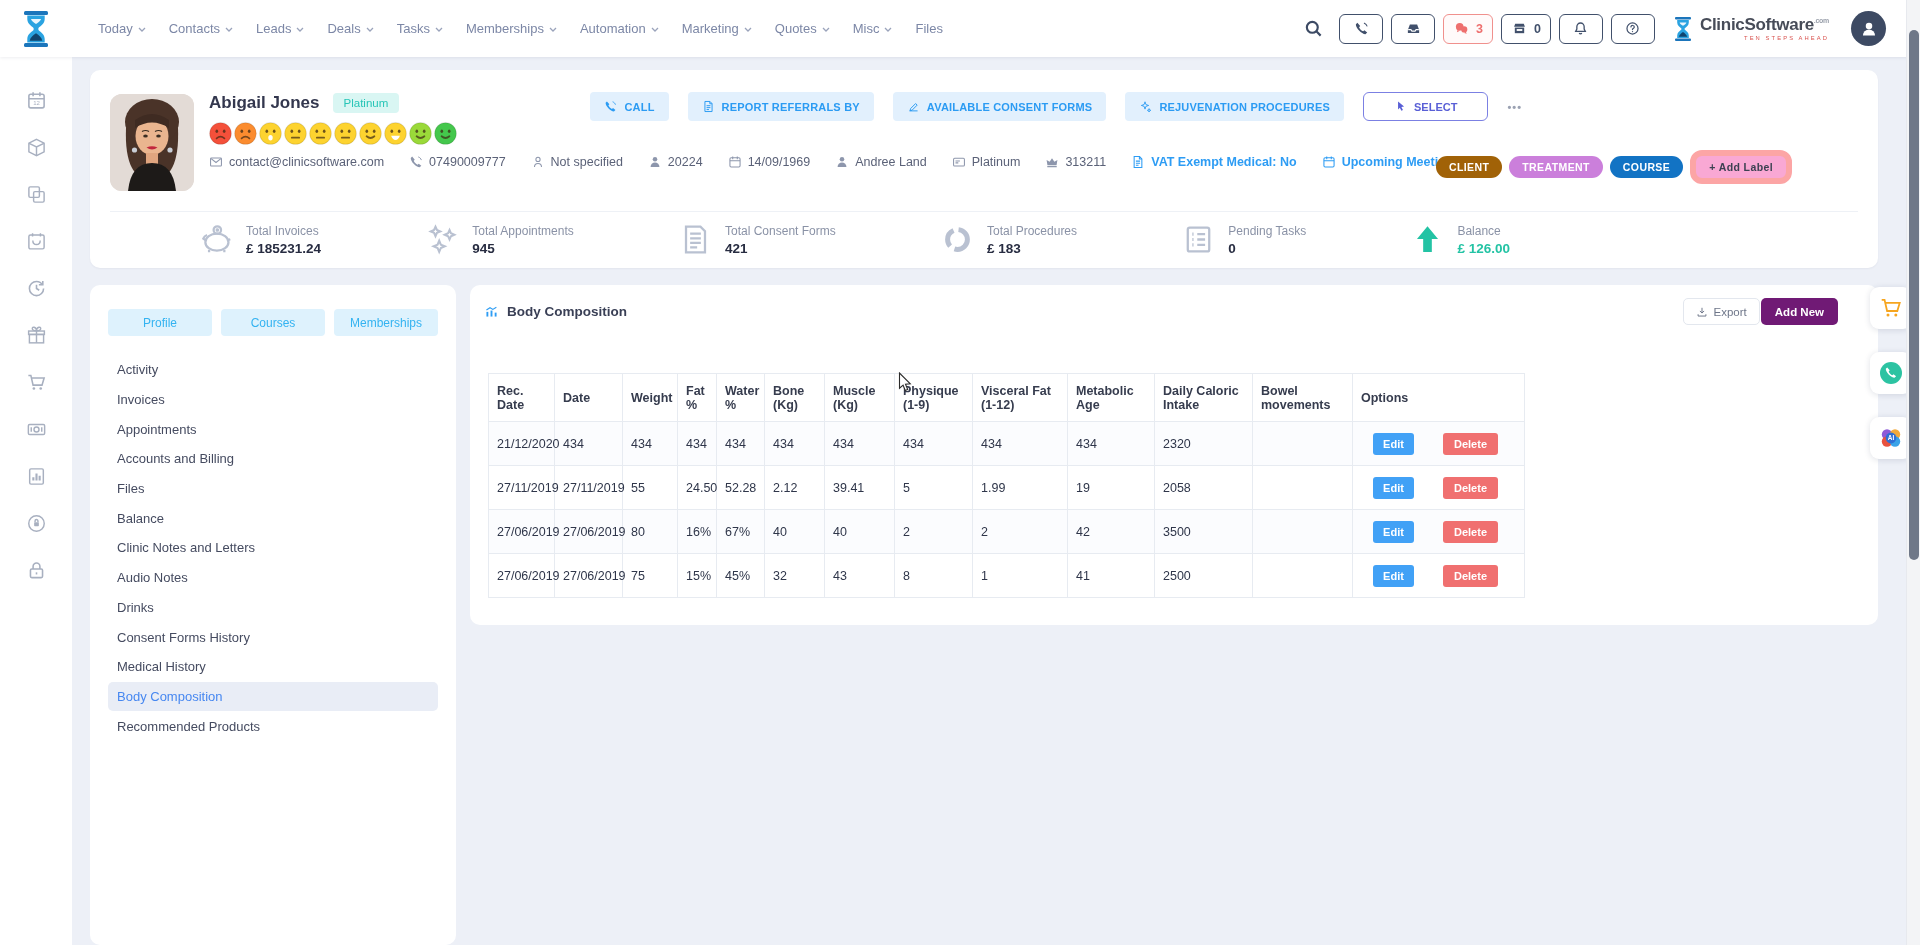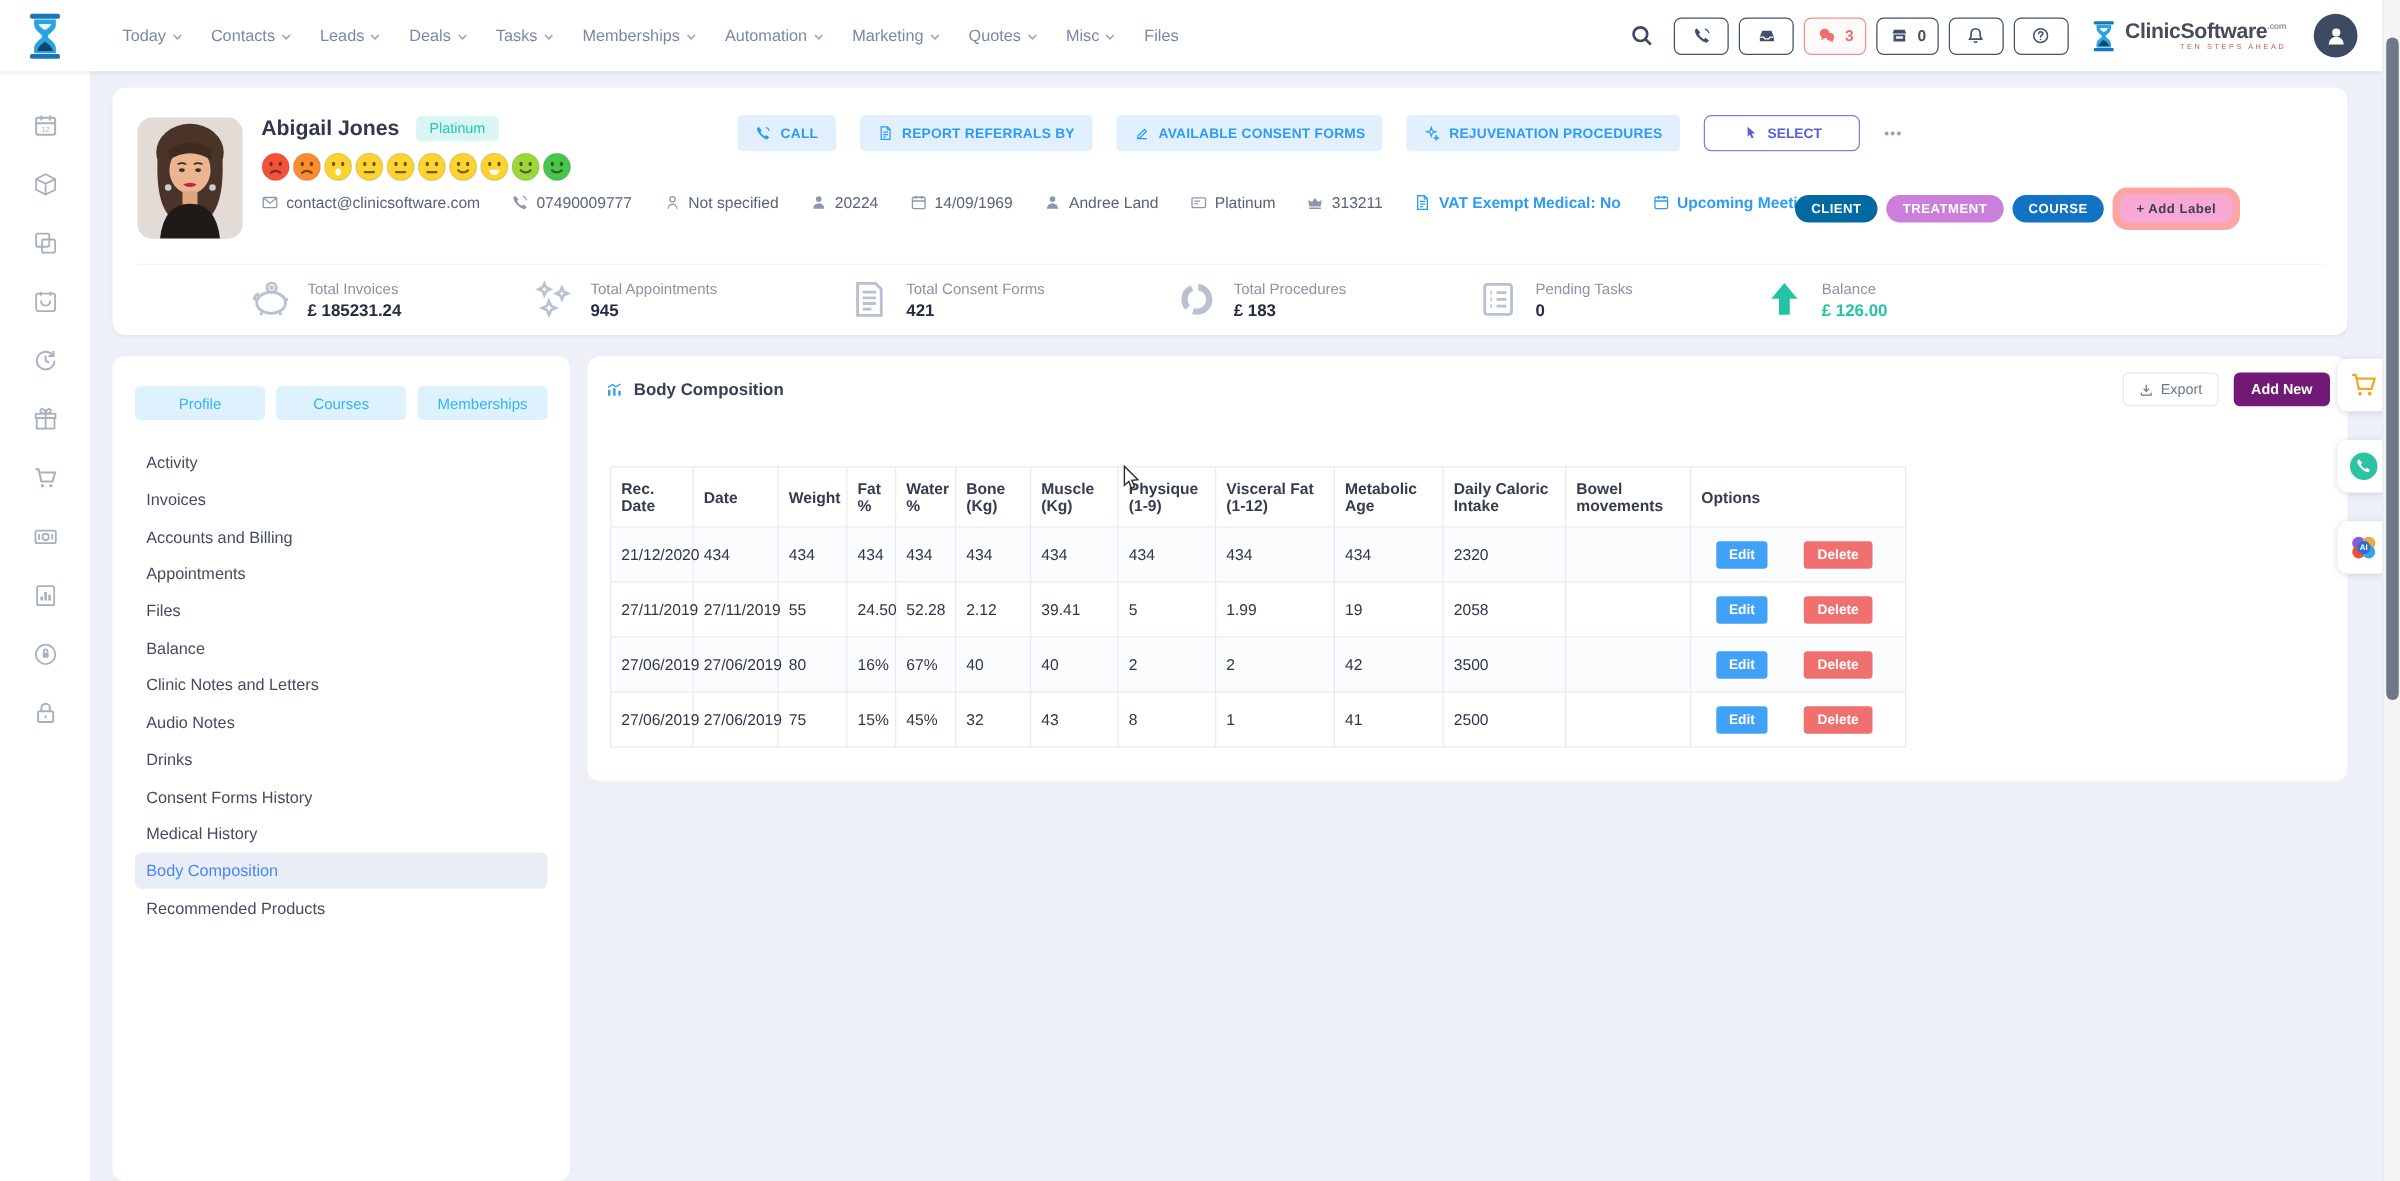--- a/index.html
+++ b/index.html
@@ -66,21 +66,21 @@
   .tab{flex:1;height:27px;background:#def2fd;color:#34b3f1;font-size:12px;border:none;border-radius:4px;cursor:pointer;font-family:inherit}
   .menu{list-style:none;margin-top:19px}
   .menu li{height:29.7px;display:flex;align-items:center;padding:0 9px;font-size:13px;color:#454b60;border-radius:5px;cursor:pointer}
   .menu li.active{background:#e9edf6;color:#4687f1}
 
   
   .right-card{position:absolute;left:470px;top:285px;width:1408px;height:340px;background:#fff;border-radius:10px;padding:13px 14px}
   .panel-head{display:flex;align-items:center}
   .panel-title{display:flex;align-items:center;gap:8px;font-size:13.5px;font-weight:bold;color:#393f55}
   .panel-title .t-ic{width:15px;height:15px}
-  .panel-actions{margin-left:auto;display:flex;gap:12px;align-items:flex-start;}
+  .panel-actions{margin-left:auto;display:flex;gap:1px;align-items:flex-start;margin-right:26px}
   .export-btn{height:27px;background:#fff;border:1px solid #e3e7ee;border-radius:5px;color:#6e7689;font-size:11.5px;display:flex;align-items:center;gap:6px;padding:0 12px;cursor:pointer;font-family:inherit}
   .export-btn .e-ic{width:12px;height:12px}
   .addnew-btn{height:27px;background:#701a75;color:#fff;border:none;border-radius:5px;font-size:11.5px;font-weight:bold;padding:0 14px;cursor:pointer;font-family:inherit}
   .bc-table{position:absolute;left:18px;top:88px;border-collapse:collapse;table-layout:fixed;width:1036px}
   .bc-table th,.bc-table td{border:1px solid #e7ebf1;font-size:12.5px;text-align:left;padding:6px 8px}
   .bc-table th{height:48px;font-weight:bold;color:#363c4e;vertical-align:middle;background:#fff}
   .bc-table td{height:44px;vertical-align:middle;color:#2f364a}
   .bc-table tbody tr:nth-child(odd){background:#fbfcfe}
   .opt-cell{display:flex;gap:29px;align-items:center;padding-left:12px}
   .mini{border:none;border-radius:3px;color:#fff;font-size:11px;font-weight:bold;height:22px;cursor:pointer;font-family:inherit}
@@ -619,21 +619,21 @@
             <rect x="2.2" y="3.2" width="11.6" height="10.4" rx="1.4"></rect>
             <path d="M5.4 1.8v3M10.6 1.8v3M2.2 6.6h11.6"></path>
           </svg>
         </span>
         <span>Upcoming Meetings</span>
       </span>
 
   </div>
   <div class="labels">
 
-      <span class="pill" style="background: #0369a1;">CLIENT</span>
+      <span class="pill" style="background: #a16207;">CLIENT</span>
 
       <span class="pill" style="background: rgb(203, 127, 219);">TREATMENT</span>
 
       <span class="pill" style="background: rgb(18, 115, 196);">COURSE</span>
 
     <span class="pill add">+ Add Label</span>
   </div>
   <div class="actions">
 
       <button class="action-btn">
@@ -778,23 +778,23 @@
 
       <button class="tab">Memberships</button>
 
   </div>
   <ul class="menu">
 
       <li>Activity</li>
 
       <li>Invoices</li>
 
+      <li>Appointments</li>
+
       <li>Accounts and Billing</li>
-
-      <li>Appointments</li>
 
       <li>Files</li>
 
       <li>Balance</li>
 
       <li>Clinic Notes and Letters</li>
 
       <li>Audio Notes</li>
 
       <li>Drinks</li>

